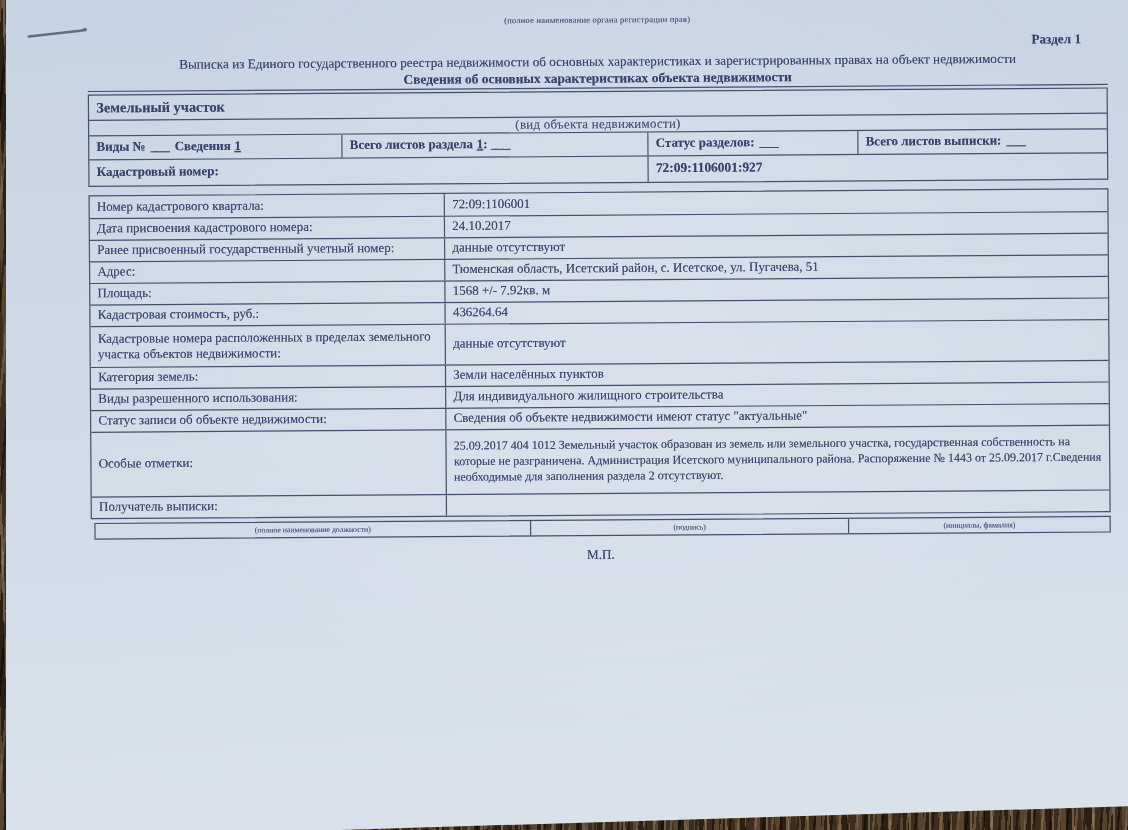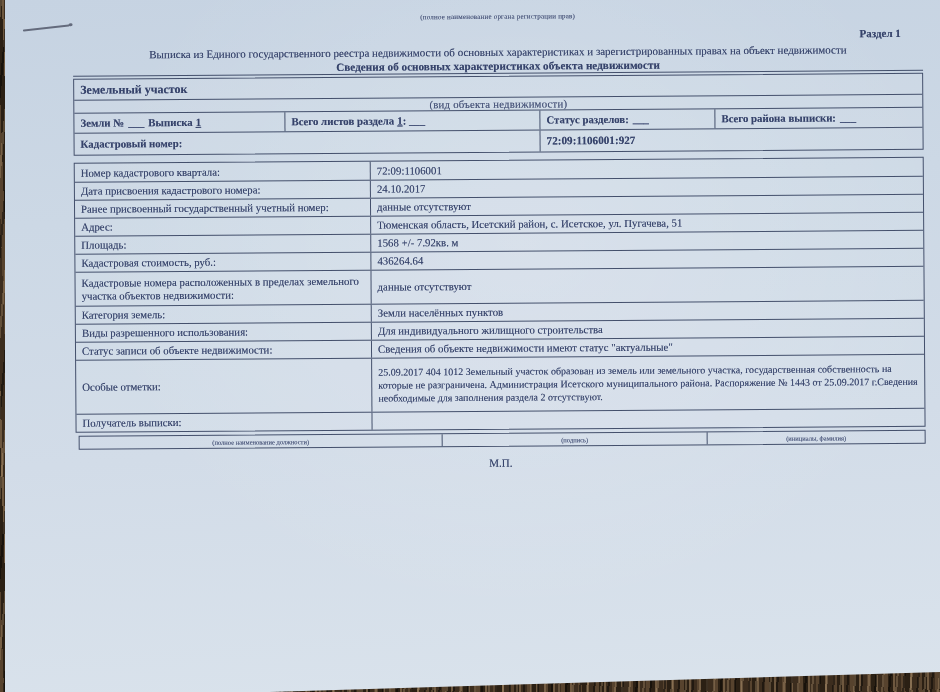--- a/index.html
+++ b/index.html
@@ -84,39 +84,39 @@
 
     <div class="tbl tbl1">
       <div class="row">
         <div class="cell objtype c4">Земельный участок</div>
       </div>
       <div class="row">
         <div class="cell objcaption caption-small c4">(вид объекта недвижимости)</div>
       </div>
       <div class="row hrowC">
         <div class="cell c1">
-          <span>Земли №</span>
+          <span>Виды №</span>
             <span class="gap"></span>
           <span>___</span>
             <span class="gap"></span>
-          <span>Выписка</span>
+          <span>Сведения</span>
           <span class="u">1</span>
         </div>
         <div class="cell c2">
           <span>Всего листов раздела</span>
           <span class="u">1</span>
           <span>: ___</span>
         </div>
         <div class="cell c3">
           <span>Статус разделов:</span>
             <span class="gap"></span>
           <span>___</span>
         </div>
         <div class="cell c4">
-          <span>Всего района выписки:</span>
+          <span>Всего листов выписки:</span>
             <span class="gap"></span>
           <span>___</span>
         </div>
       </div>
       <div class="row hrowD">
         <div class="cell cd-label">Кадастровый номер:</div>
         <div class="cell cd-value">72:09:1106001:927</div>
       </div>
     </div>
 

